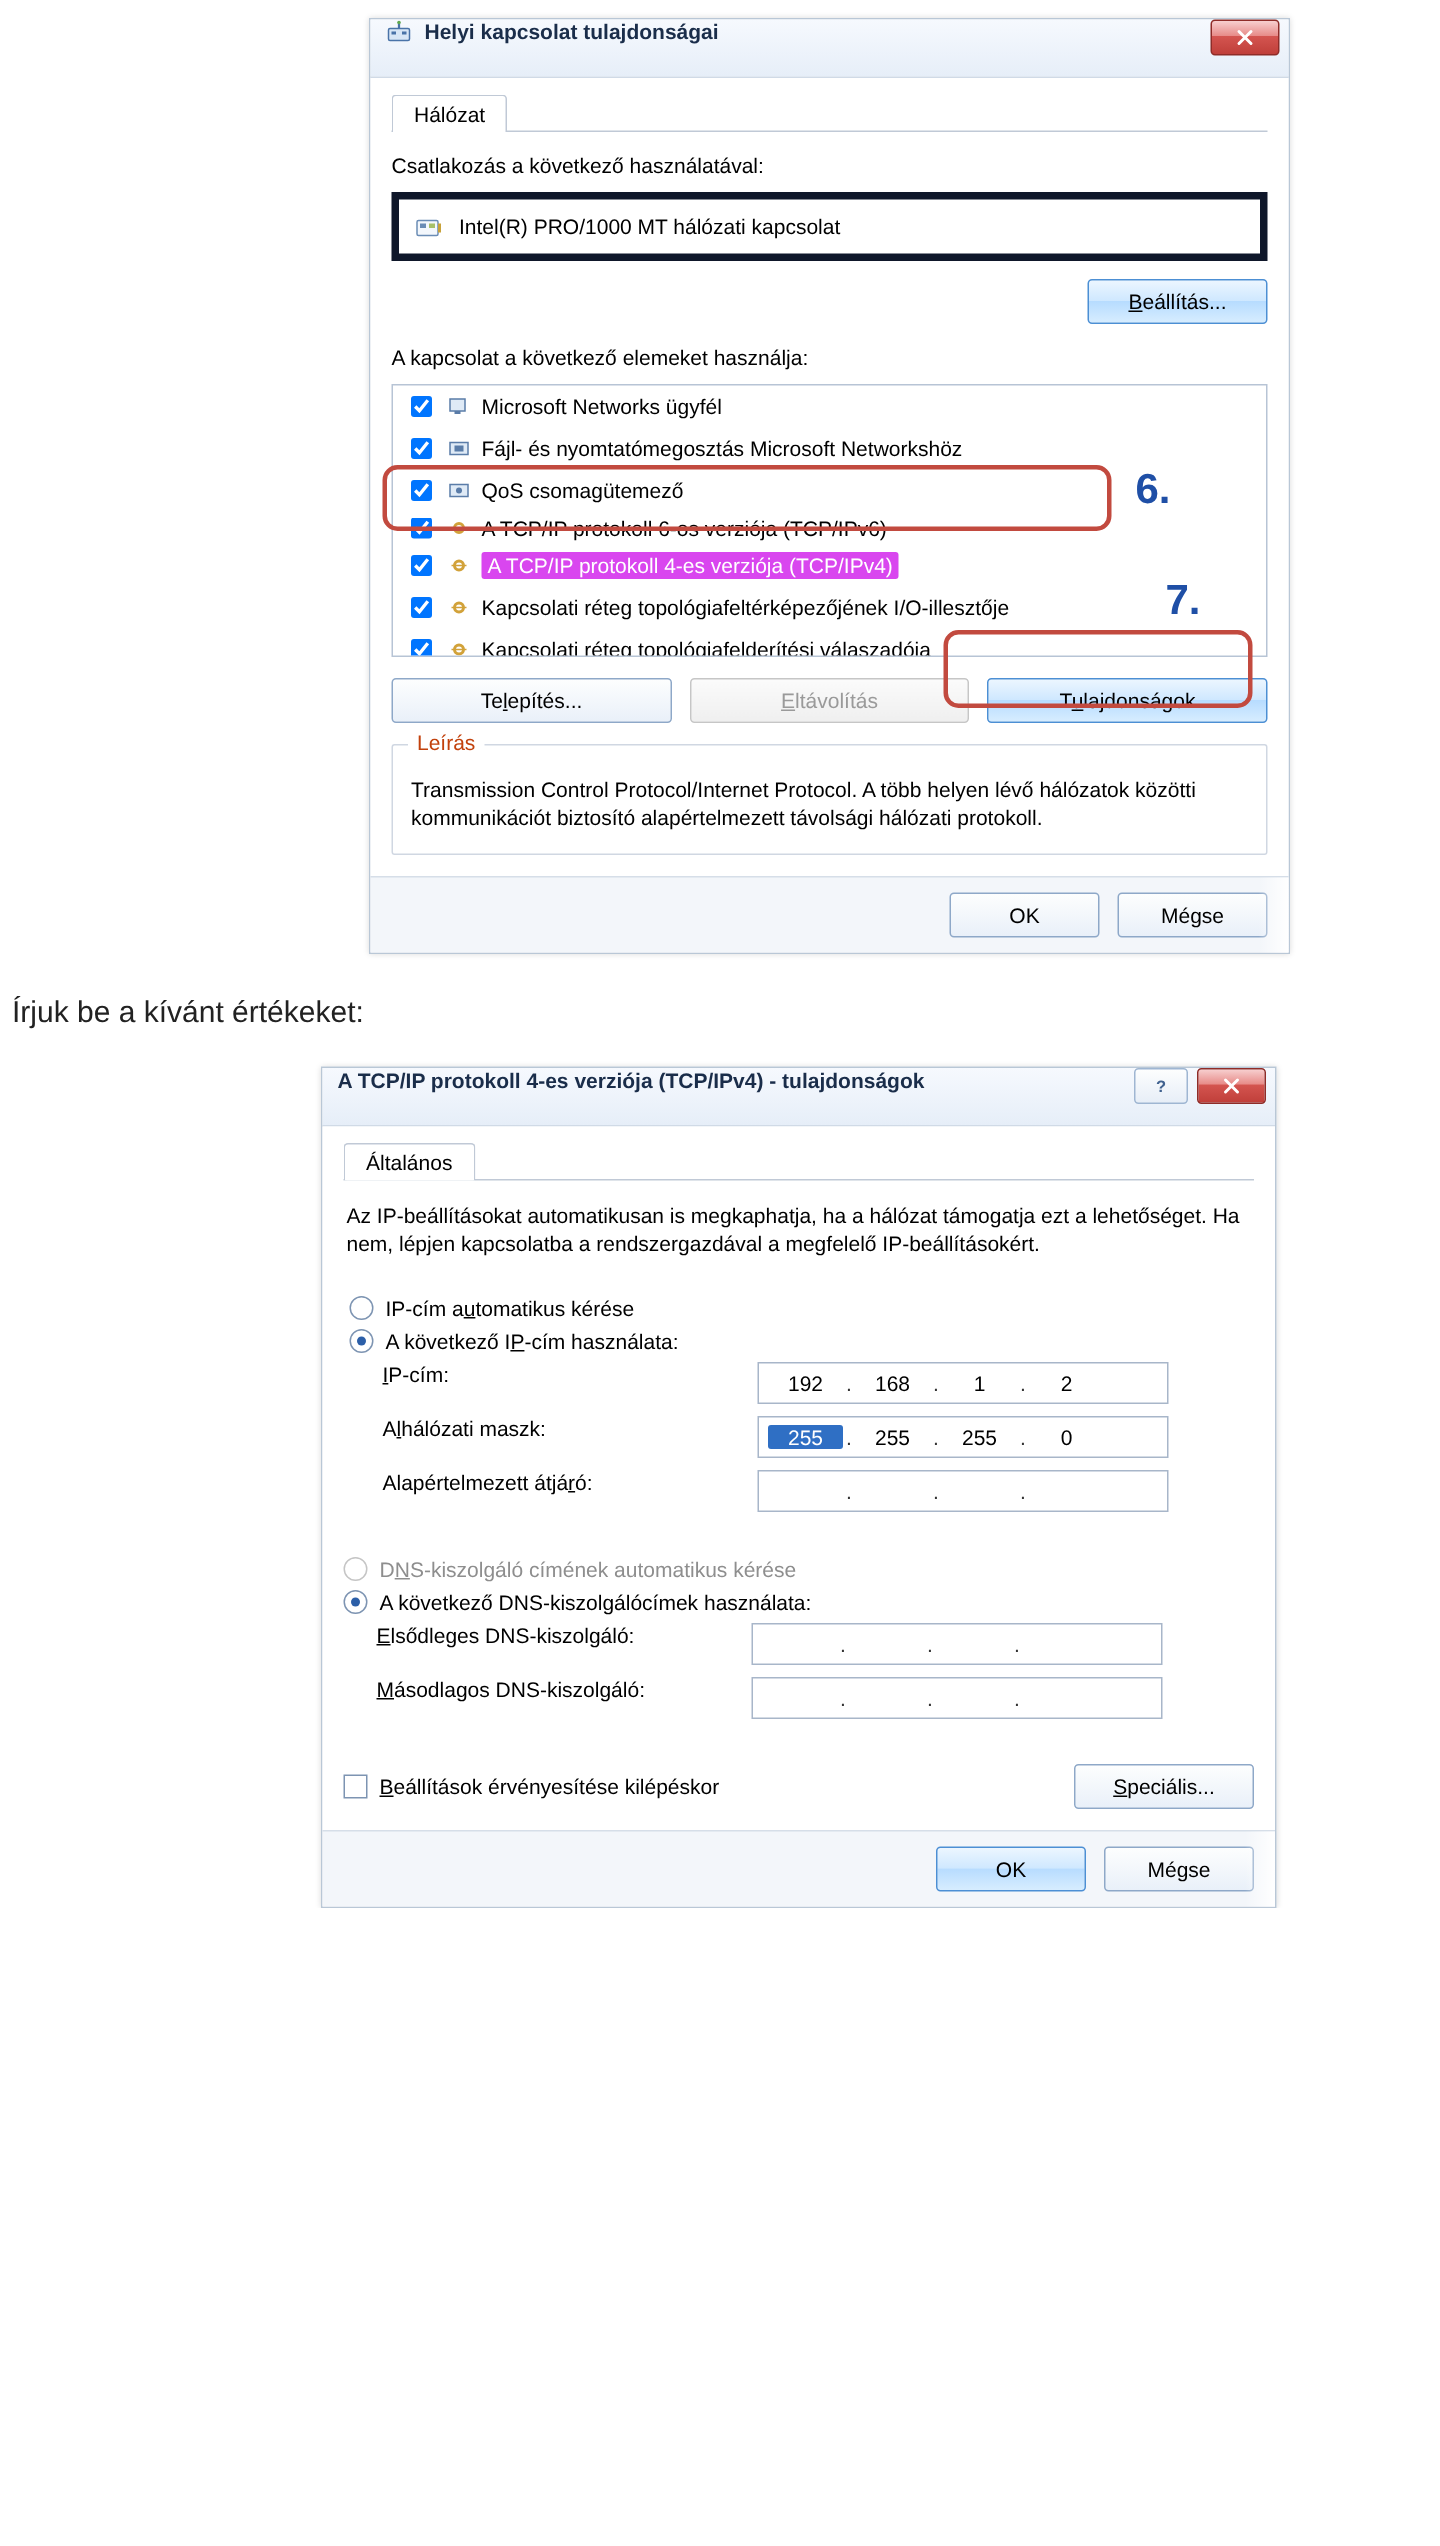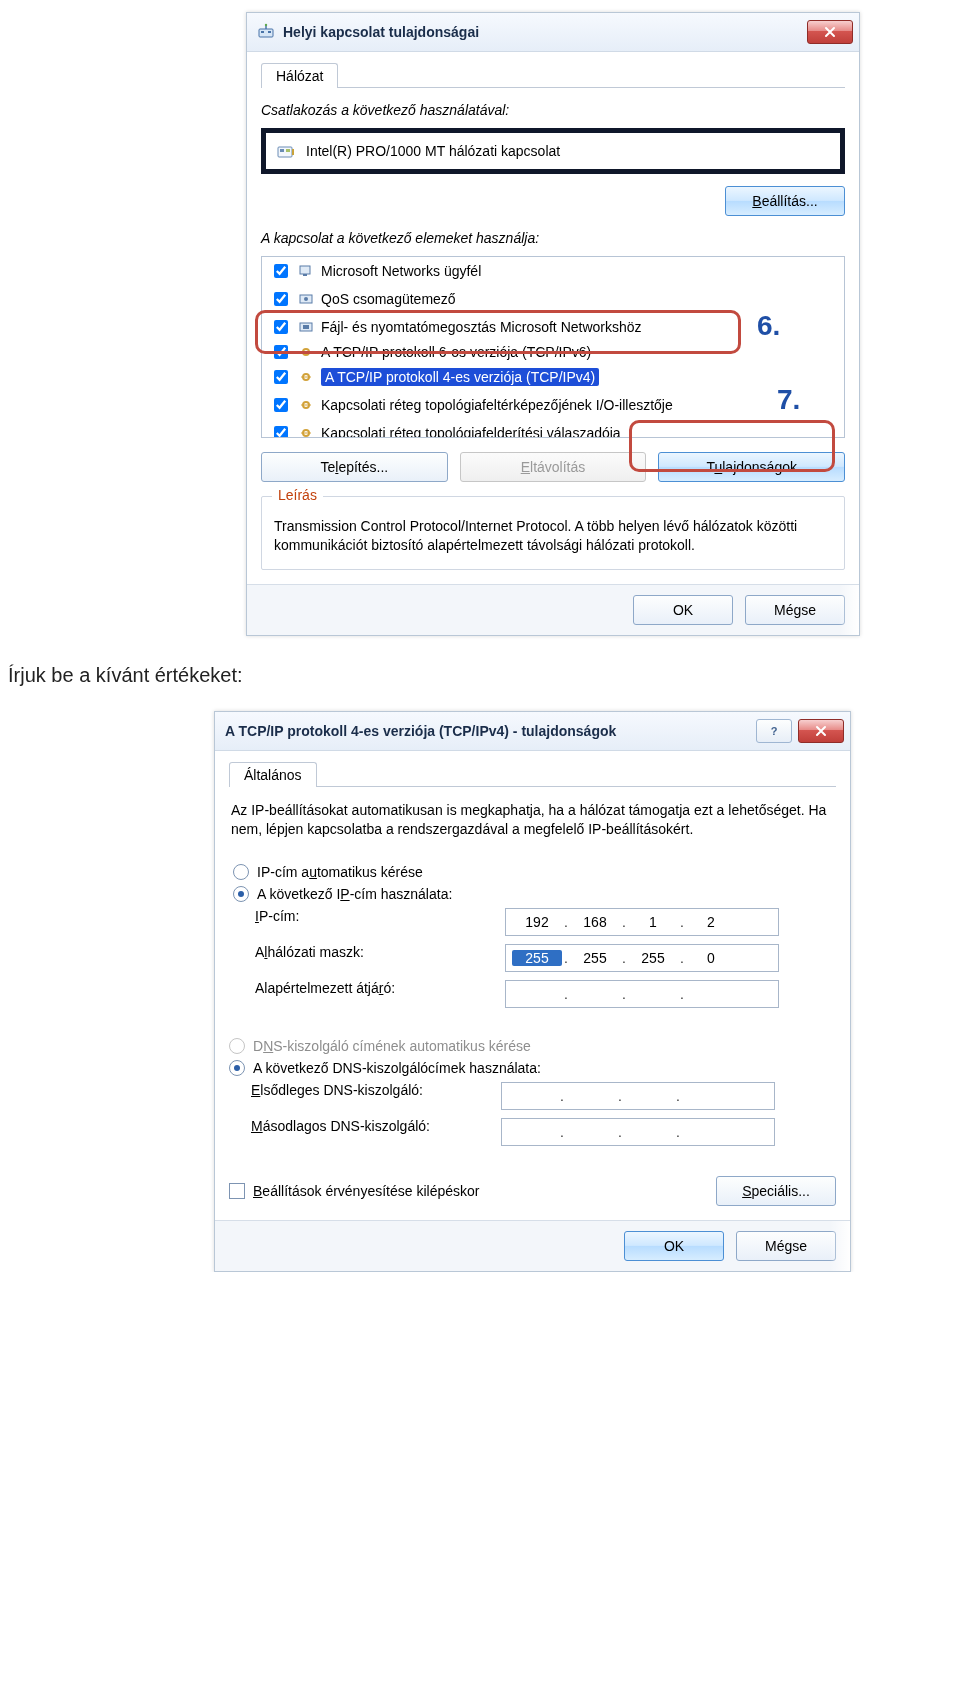--- a/index.html
+++ b/index.html
@@ -27,21 +27,20 @@
   }
   .dialog2 {
     width: 635px;
     margin: 24px 0 0 214px;
   }
   .titlebar {
     height: 38px;
     background: linear-gradient(#f6f9fe, #e6eef8);
     border-bottom: 1px solid #d0dae6;
     display: flex;
-    align-items: center;
     padding: 0 6px 0 10px;
     position: relative;
   }
   .titlebar .icon {
     width: 18px; height: 18px; margin-right: 8px;
     display: inline-flex; align-items: center; justify-content: center;
   }
   .titlebar .title {
     font-weight: bold;
     color: #1a2d4a;
@@ -82,21 +81,20 @@
     background: #fff;
     border: 1px solid #c0c9d6;
     border-bottom: none;
     padding: 4px 14px;
     border-radius: 3px 3px 0 0;
     position: relative;
     top: 1px;
   }
   .section-label {
     margin: 0 0 10px 0;
-    font-style: italic;
   }
   .adapter-box {
     border: 5px solid #0f172a;
     padding: 8px 10px;
     display: flex;
     align-items: center;
     gap: 10px;
     background: #fff;
   }
   .adapter-box svg { flex: 0 0 auto; }
@@ -145,21 +143,21 @@
     height: 24px;
     white-space: nowrap;
   }
   .listitem input[type=checkbox] {
     width: 14px; height: 14px;
   }
   .listitem .mini-icon {
     width: 18px; height: 18px; display: inline-flex; align-items: center; justify-content: center;
   }
   .listitem.selected .label-text {
-    background: #1d4ed8;
+    background: #d946ef;
     color: #fff;
     padding: 1px 4px;
     border-radius: 2px;
   }
   .listitem.clip {
     overflow: hidden;
     height: 18px;
   }
   .callout-ring {
     position: absolute;
@@ -337,34 +335,34 @@
                 <rect x="5" y="11" width="4" height="2" fill="#5a7ca8"></rect>
               </svg>
             </span>
           <span class="label-text">Microsoft Networks ügyfél</span>
         </div>
         <div class="listitem">
           <input type="checkbox" checked="" style="">
           <span class="mini-icon">
               <svg width="16" height="16">
                 <rect x="2" y="4" width="12" height="8" fill="#dfeaf6" stroke="#5a7ca8"></rect>
+                <rect x="5" y="6" width="6" height="4" fill="#5a7ca8"></rect>
+              </svg>
+            </span>
+          <span class="label-text">Fájl- és nyomtatómegosztás Microsoft Networkshöz</span>
+        </div>
+        <div class="listitem">
+          <input type="checkbox" checked="" style="">
+          <span class="mini-icon">
+              <svg width="16" height="16">
+                <rect x="2" y="4" width="12" height="8" fill="#dfeaf6" stroke="#5a7ca8"></rect>
                 <circle cx="8" cy="8" r="2" fill="#5a7ca8"></circle>
               </svg>
             </span>
           <span class="label-text">QoS csomagütemező</span>
-        </div>
-        <div class="listitem">
-          <input type="checkbox" checked="" style="">
-          <span class="mini-icon">
-              <svg width="16" height="16">
-                <rect x="2" y="4" width="12" height="8" fill="#dfeaf6" stroke="#5a7ca8"></rect>
-                <rect x="5" y="6" width="6" height="4" fill="#5a7ca8"></rect>
-              </svg>
-            </span>
-          <span class="label-text">Fájl- és nyomtatómegosztás Microsoft Networkshöz</span>
         </div>
         <div class="listitem clip">
           <input type="checkbox" checked="" style="">
           <span class="mini-icon">
               <svg width="16" height="16">
                 <circle cx="8" cy="8" r="3" fill="none" stroke="#d2a23a" stroke-width="2"></circle>
                 <path d="M3 8 h10" stroke="#d2a23a"></path>
               </svg>
             </span>
           <span class="label-text">A TCP/IP protokoll 6-os verziója (TCP/IPv6)</span>

